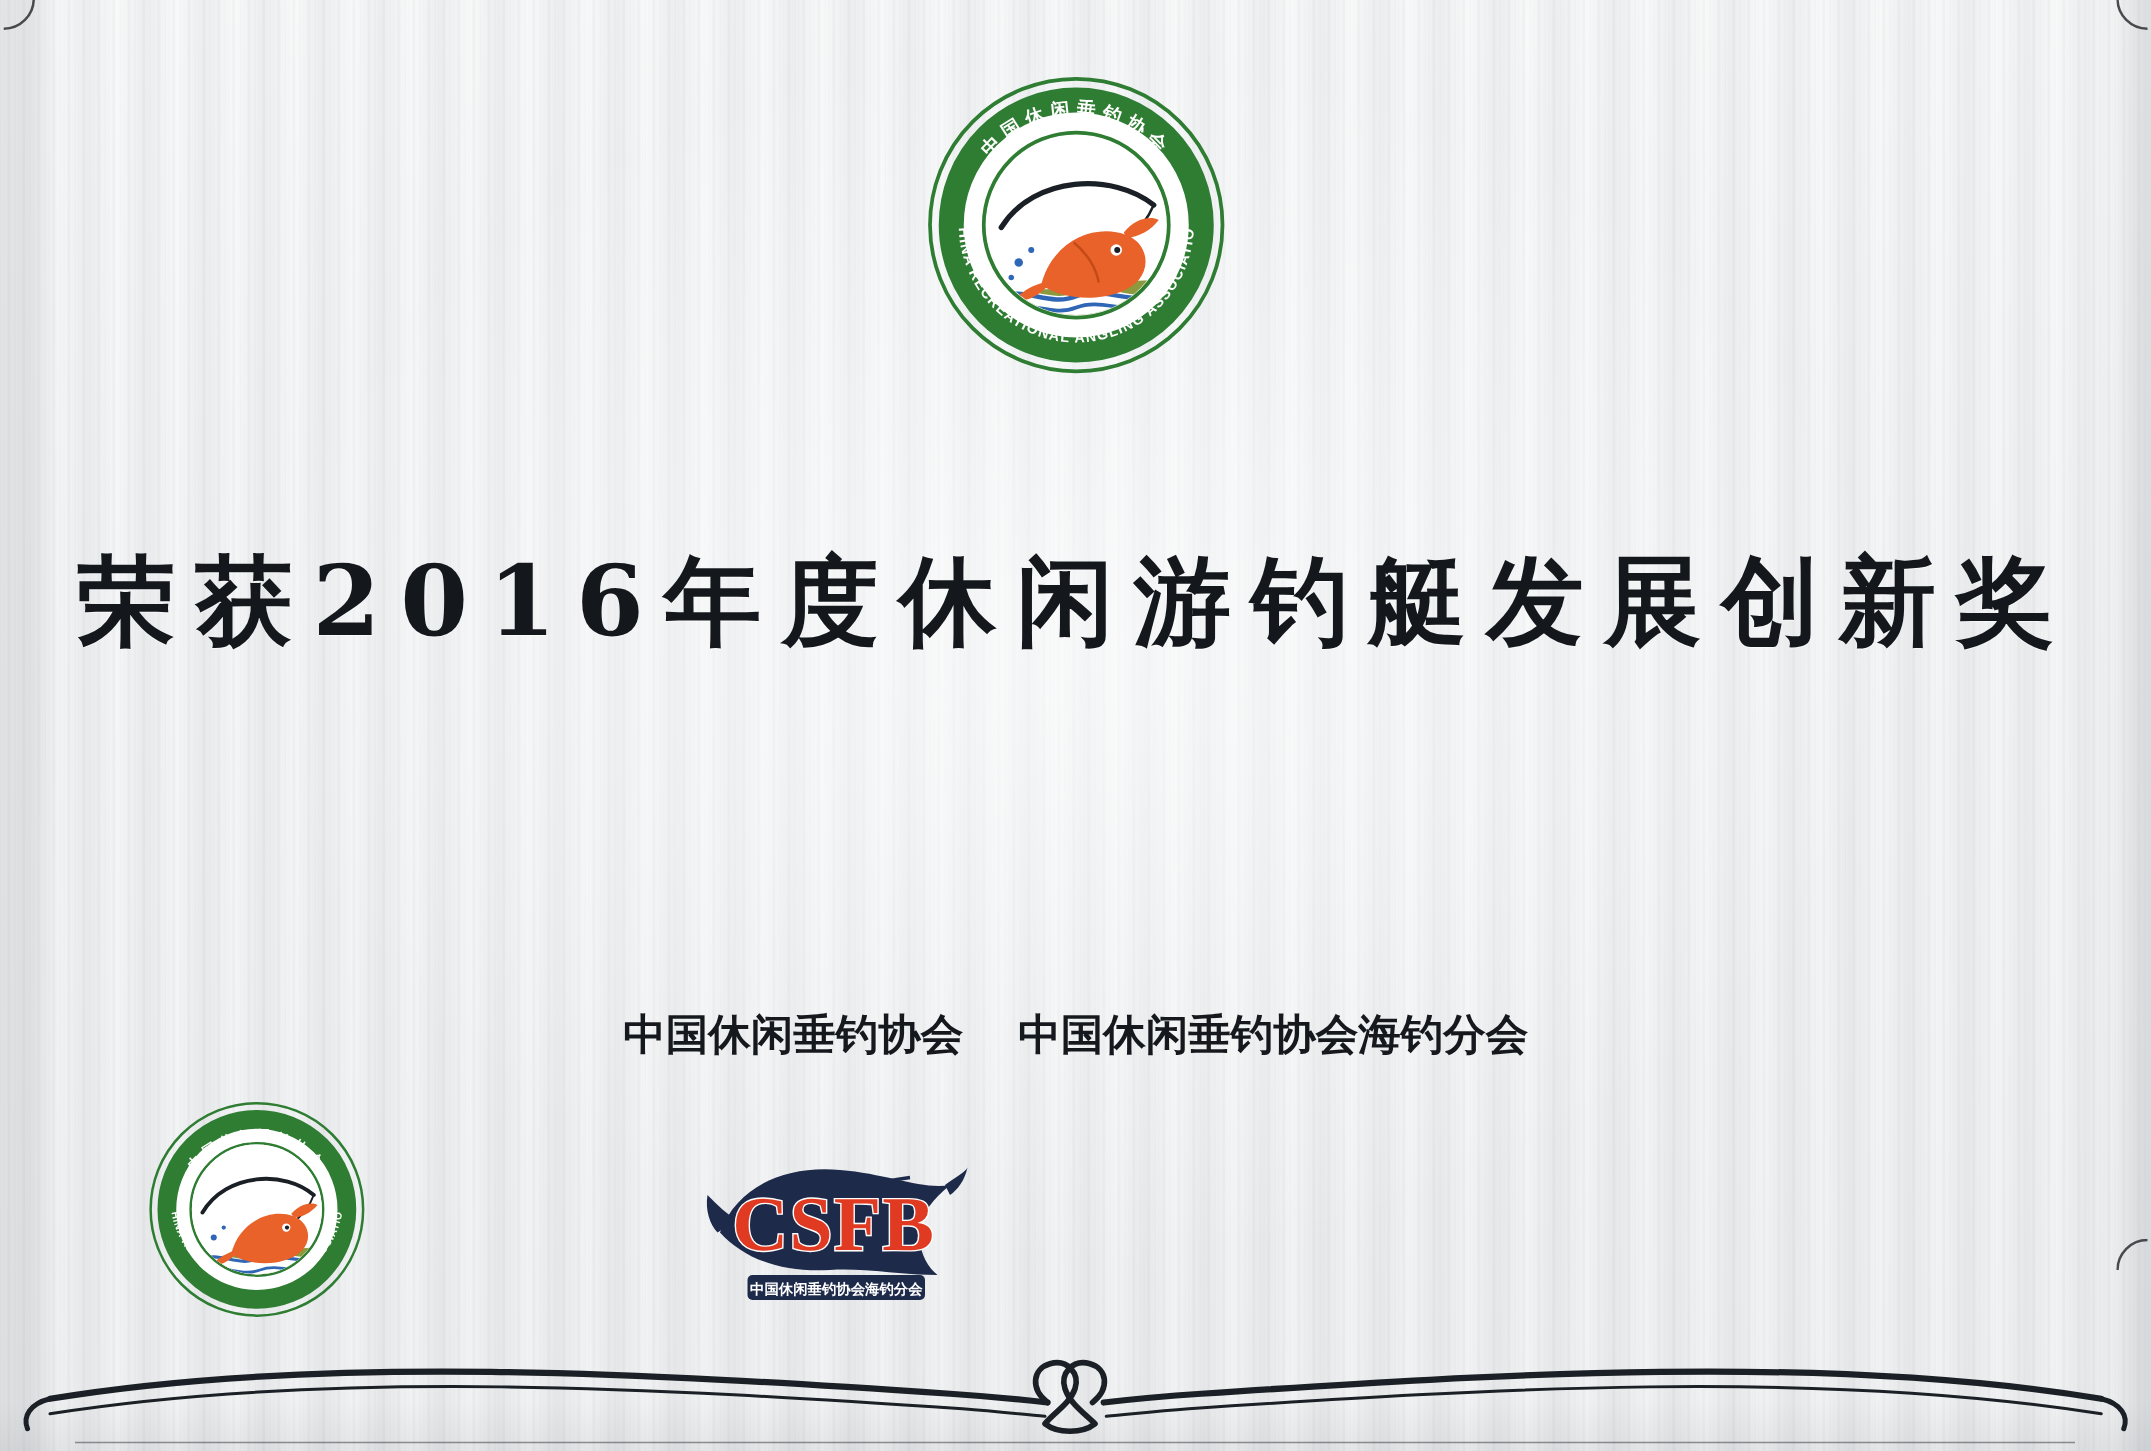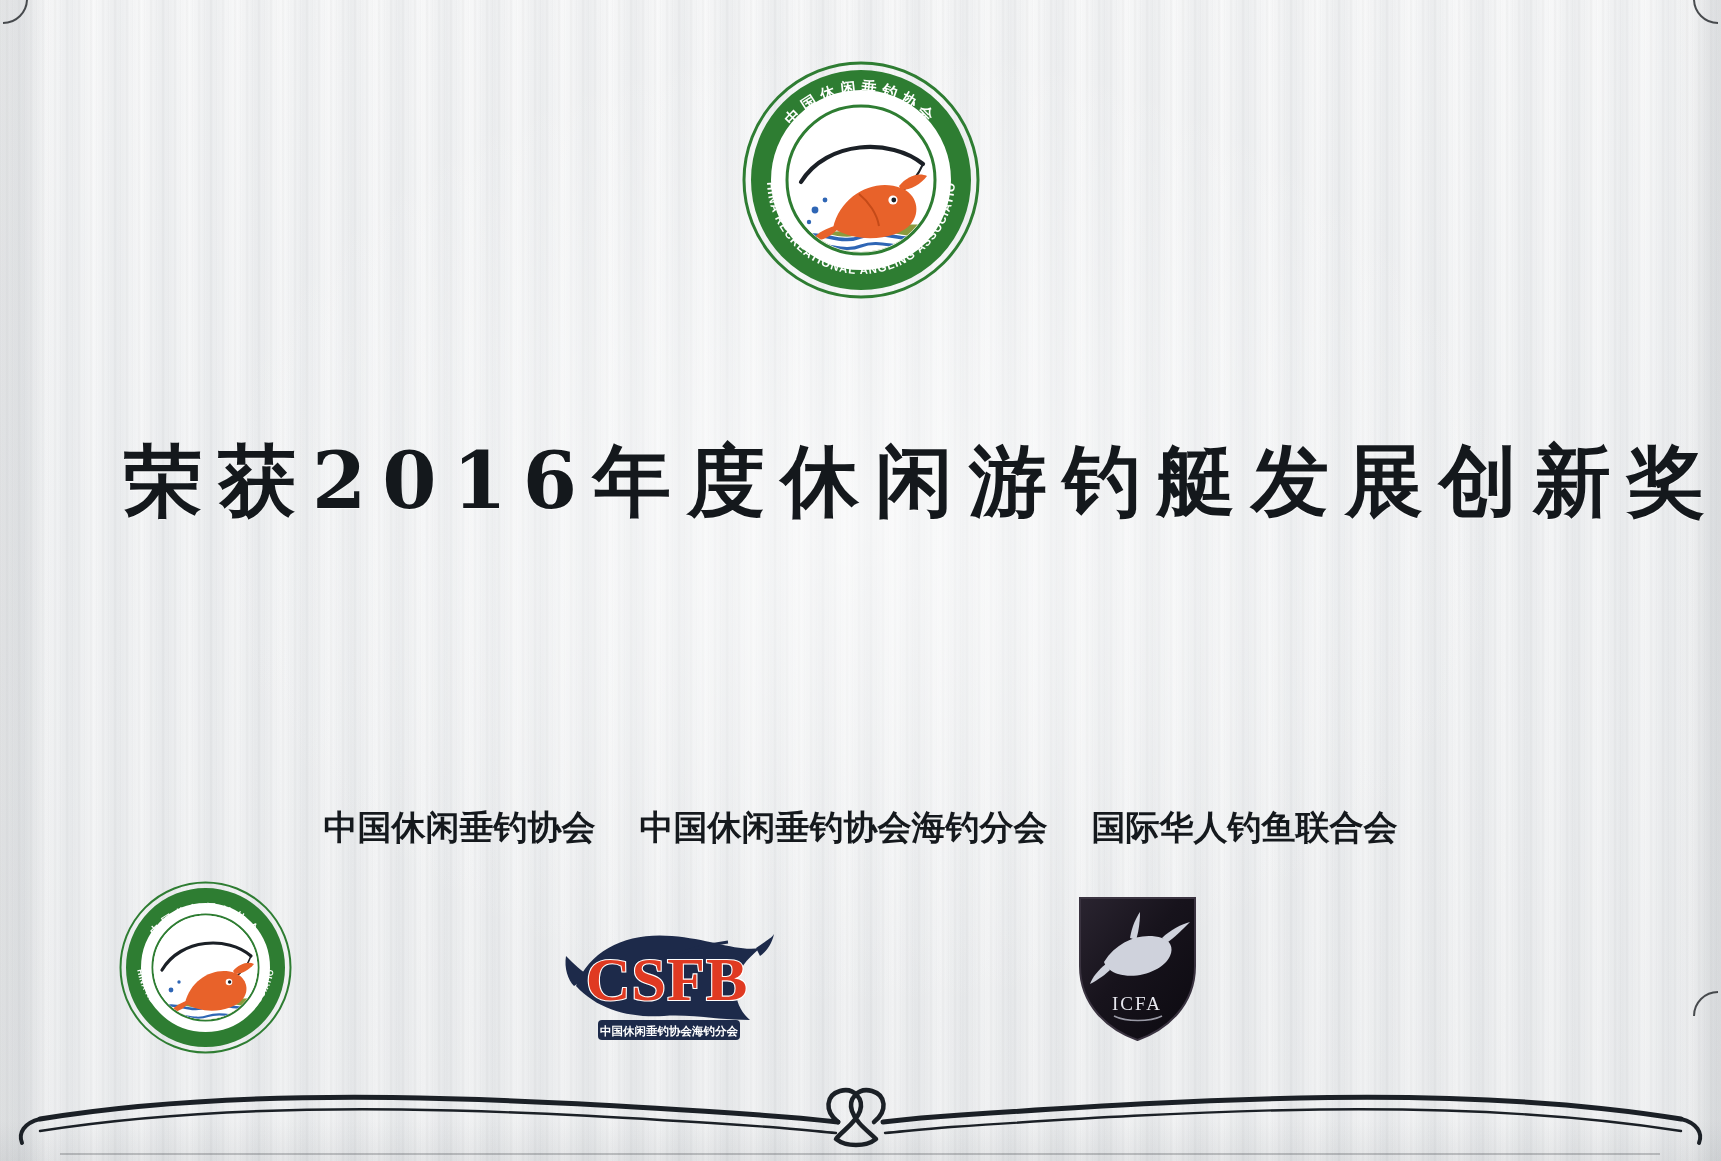--- a/index.html
+++ b/index.html
@@ -72,21 +72,21 @@
     width: 240px;
     height: 240px;
   }
 
   
   #award-title {
     position: absolute;
     top: 430px;
     left: 0;
     width: 100%;
-    text-align: right;
+    text-align: center;
     font-family: "DejaVu Serif", "Liberation Serif", serif;
     font-weight: 700;
     font-size: 78px;
     letter-spacing: 16px;
     color: #14181c;
     white-space: nowrap;
     text-shadow: 0 1px 0 rgba(255,255,255,0.55);
   }
 
   
@@ -189,21 +189,20 @@
         <circle cx="68" cy="162" r="2.2" fill="#2f66b5"></circle>
       </g>
     </svg>
   </div>
 
   <div id="award-title">荣获2016年度休闲游钓艇发展创新奖</div>
 
   <div id="issuers">
     <span class="issuer-name">中国休闲垂钓协会</span>
     <span class="issuer-name">中国休闲垂钓协会海钓分会</span>
-    <span class="issuer-name">国际华人钓鱼联合会</span>
   </div>
 
   <div id="logo-strip">
 
     <div class="logo-slot" id="logo-crfa">
       <svg viewBox="0 0 175 175" width="175" height="175" aria-hidden="true">
         <defs>
           <path id="arcTopSm" d="M 24,88 A 64,64 0 0 1 151,88" fill="none"></path>
           <path id="arcBotSm" d="M 19,88 A 69,69 0 0 0 156,88" fill="none"></path>
           <clipPath id="innerClipSm">
@@ -247,39 +246,20 @@
 
         <path d="M44,96 C74,60 120,40 168,34" fill="none" stroke="#1d2a4a" stroke-width="3"></path>
 
         <text x="107" y="92" text-anchor="middle" font-family="'Liberation Serif','DejaVu Serif',serif" font-size="62" font-weight="700" fill="#e03a22" stroke="#ffffff" stroke-width="2.2" paint-order="stroke" letter-spacing="1">CSFB</text>
 
         <rect x="38" y="112" width="142" height="20" rx="4" fill="#1d2a4a"></rect>
         <text x="109" y="127" text-anchor="middle" font-family="'Liberation Sans',sans-serif" font-size="11.5" font-weight="700" fill="#ffffff">中国休闲垂钓协会海钓分会</text>
       </svg>
     </div>
 
-    <div class="logo-slot" id="logo-icfa">
-      <svg viewBox="0 0 135 160" width="135" height="160" aria-hidden="true">
-        <defs>
-          <linearGradient id="shieldGrad" x1="0" y1="0" x2="1" y2="1">
-            <stop offset="0%" stop-color="#2a2430"></stop>
-            <stop offset="45%" stop-color="#17131c"></stop>
-            <stop offset="100%" stop-color="#0c0a10"></stop>
-          </linearGradient>
-        </defs>
-        <path d="M10,10 L125,10 L125,78 C125,118 96,142 67.5,152 C39,142 10,118 10,78 Z" fill="url(#shieldGrad)" stroke="#3a3340" stroke-width="2"></path>
-
-        <path d="M34,74 C48,52 72,44 92,50 C100,52 104,60 100,68 C94,82 68,92 48,86 C42,84 36,80 34,74 Z" fill="#cfd2dc"></path>
-        <path d="M92,50 C100,42 112,36 120,34 C112,42 104,50 98,54 Z" fill="#cfd2dc"></path>
-        <path d="M60,50 C62,38 66,30 70,24 C70,36 68,46 66,52 Z" fill="#cfd2dc"></path>
-        <path d="M36,76 C28,82 22,90 20,96 C28,92 36,86 40,82 Z" fill="#cfd2dc"></path>
-        <text x="67" y="122" text-anchor="middle" font-family="'Liberation Serif','DejaVu Serif',serif" font-size="19" letter-spacing="2" fill="#e6e7ee">ICFA</text>
-        <path d="M44,128 C56,134 80,134 92,128" fill="none" stroke="#9a9aa6" stroke-width="1.6"></path>
-      </svg>
-    </div>
 
   </div>
 
   <div id="bottom-ornament">
     <svg viewBox="0 0 1721 170" width="1721" height="170" preserveAspectRatio="none" aria-hidden="true">
 
       <path d="M40,128 C260,92 520,108 760,124 C790,126 812,128 838,131" fill="none" stroke="#1b2026" stroke-width="5" stroke-linecap="round"></path>
       <path d="M40,140 C270,104 530,120 770,136 C796,138 814,140 836,142" fill="none" stroke="#1b2026" stroke-width="2.4" stroke-linecap="round"></path>
       <path d="M1681,128 C1461,92 1201,108 961,124 C931,126 909,128 883,131" fill="none" stroke="#1b2026" stroke-width="5" stroke-linecap="round"></path>
       <path d="M1681,140 C1451,104 1191,120 951,136 C925,138 907,140 885,142" fill="none" stroke="#1b2026" stroke-width="2.4" stroke-linecap="round"></path>

